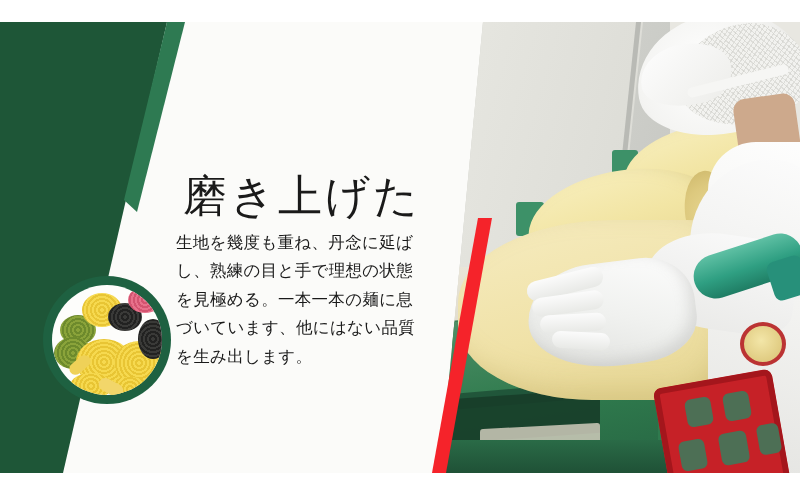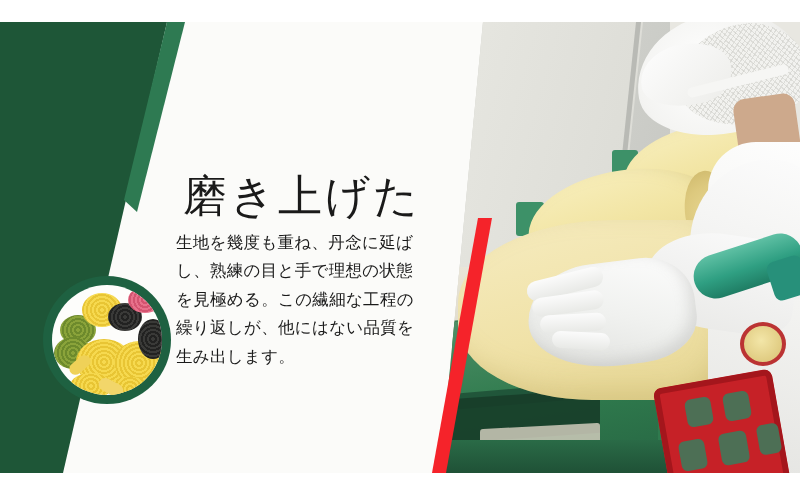--- a/index.html
+++ b/index.html
@@ -346,20 +346,20 @@
         <div class="nest n-yellow nJ"></div>
         <div class="penne"></div>
         <div class="penne2"></div>
       </div>
     </div>
 
     <div class="title">
       <span class="title-l1">磨き上げた</span>
     </div>
 
-    <p class="body-text para1">生地を幾度も重ね、丹念に延ばし、熟練の目と手で理想の状態を見極める。この繊細な工程の繰り返しが、他にはない品質を生み出します。</p>
+    <p class="body-text para1">生地を幾度も重ね、丹念に延ばし、熟練の目と手で理想の状態を見極める。一本一本の麺に息づいています、他にはない品質を生み出します。</p>
 
   </div>
 
   <div class="frame-top"></div>
   <div class="frame-bottom"></div>
 
 </div>
 
 </body></html>

